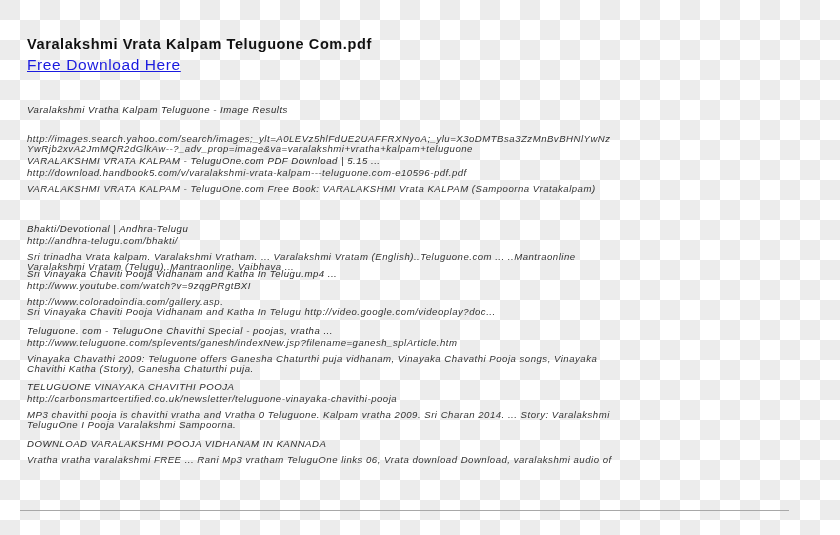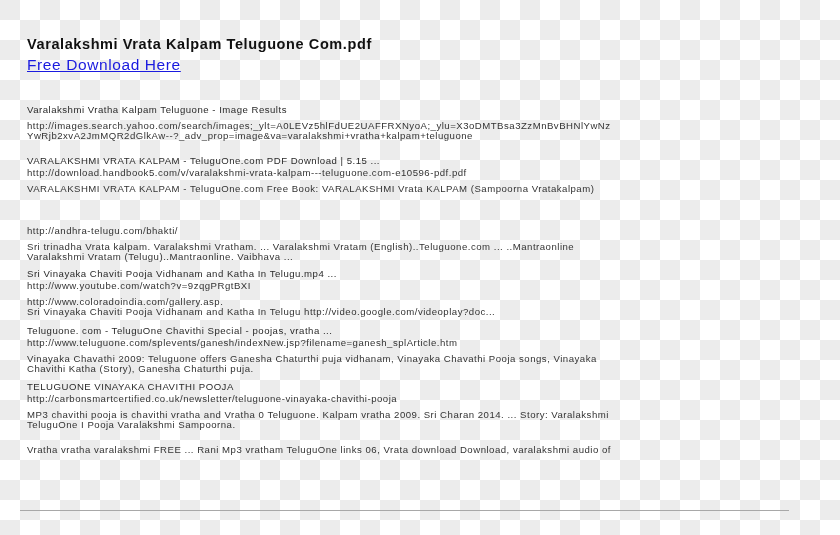--- a/index.html
+++ b/index.html
@@ -56,20 +56,21 @@
       position: absolute;
       left: 0;
       width: 800px;
     }
     .r-title, .r-url, .r-snippet {
       font-size: 9.6px;
       letter-spacing: 0.5px;
       color: #333;
       line-height: 10px;
       white-space: nowrap;
+      font-style: italic;
     }
     .r-title { color: #2a2a2a; }
     .r-url { margin-top: 2px; }
     .r-snippet { margin-top: 6px; }
     .r-url.multi { line-height: 9.5px; }
     .rule {
       position: absolute;
       left: 20px;
       top: 510px;
       width: 769px;
@@ -82,35 +83,36 @@
 
 <div class="page">
 
   <div class="doc-title">Varalakshmi Vrata Kalpam Teluguone Com.pdf</div>
   <a class="download-link">Free Download Here</a>
 
   <div class="results">
 
     <div class="result" style="top:5px">
       <div class="r-title">Varalakshmi Vratha Kalpam Teluguone - Image Results</div>
-      <div class="r-url multi" style="margin-top:6px">
+      <div class="r-url multi" style="margin-top:19px">
         <div>http://images.search.yahoo.com/search/images;_ylt=A0LEVz5hlFdUE2UAFFRXNyoA;_ylu=X3oDMTBsa3ZzMnBvBHNlYwNz</div>
         <div>YwRjb2xvA2JmMQR2dGlkAw--?_adv_prop=image&amp;va=varalakshmi+vratha+kalpam+teluguone</div>
       </div>
     </div>
 
     <div class="result" style="top:56px">
       <div class="r-title">VARALAKSHMI VRATA KALPAM - TeluguOne.com PDF Download | 5.15 ...</div>
       <div class="r-url">http://download.handbook5.com/v/varalakshmi-vrata-kalpam---teluguone.com-e10596-pdf.pdf</div>
       <div class="r-snippet">
         <div>VARALAKSHMI VRATA KALPAM - TeluguOne.com Free Book: VARALAKSHMI Vrata KALPAM (Sampoorna Vratakalpam)</div>
       </div>
     </div>
 
     <div class="result" style="top:124px">
+      <div class="r-title">Bhakti/Devotional | Andhra-Telugu</div>
       <div class="r-url">http://andhra-telugu.com/bhakti/</div>
       <div class="r-snippet">
         <div>Sri trinadha Vrata kalpam. Varalakshmi Vratham. ... Varalakshmi Vratam (English)..Teluguone.com ... ..Mantraonline</div>
         <div>Varalakshmi Vratam (Telugu)..Mantraonline. Vaibhava ...</div>
       </div>
     </div>
 
     <div class="result" style="top:169px">
       <div class="r-title">Sri Vinayaka Chaviti Pooja Vidhanam and Katha In Telugu.mp4 ...</div>
       <div class="r-url">http://www.youtube.com/watch?v=9zqgPRgtBXI</div>
@@ -132,20 +134,21 @@
     <div class="result" style="top:282px">
       <div class="r-title">TELUGUONE VINAYAKA CHAVITHI POOJA</div>
       <div class="r-url">http://carbonsmartcertified.co.uk/newsletter/teluguone-vinayaka-chavithi-pooja</div>
       <div class="r-snippet">
         <div>MP3 chavithi pooja is chavithi vratha and Vratha 0 Teluguone. Kalpam vratha 2009. Sri Charan 2014. ... Story: Varalakshmi</div>
         <div>TeluguOne I Pooja Varalakshmi Sampoorna.</div>
       </div>
     </div>
 
     <div class="result" style="top:339px">
+      <div class="r-title">DOWNLOAD VARALAKSHMI POOJA VIDHANAM IN KANNADA</div>
       <div class="r-snippet">
         <div>Vratha vratha varalakshmi FREE ... Rani Mp3 vratham TeluguOne links 06, Vrata download Download, varalakshmi audio of</div>
       </div>
     </div>
 
   </div>
 
   <div class="rule"></div>
 </div>
 

